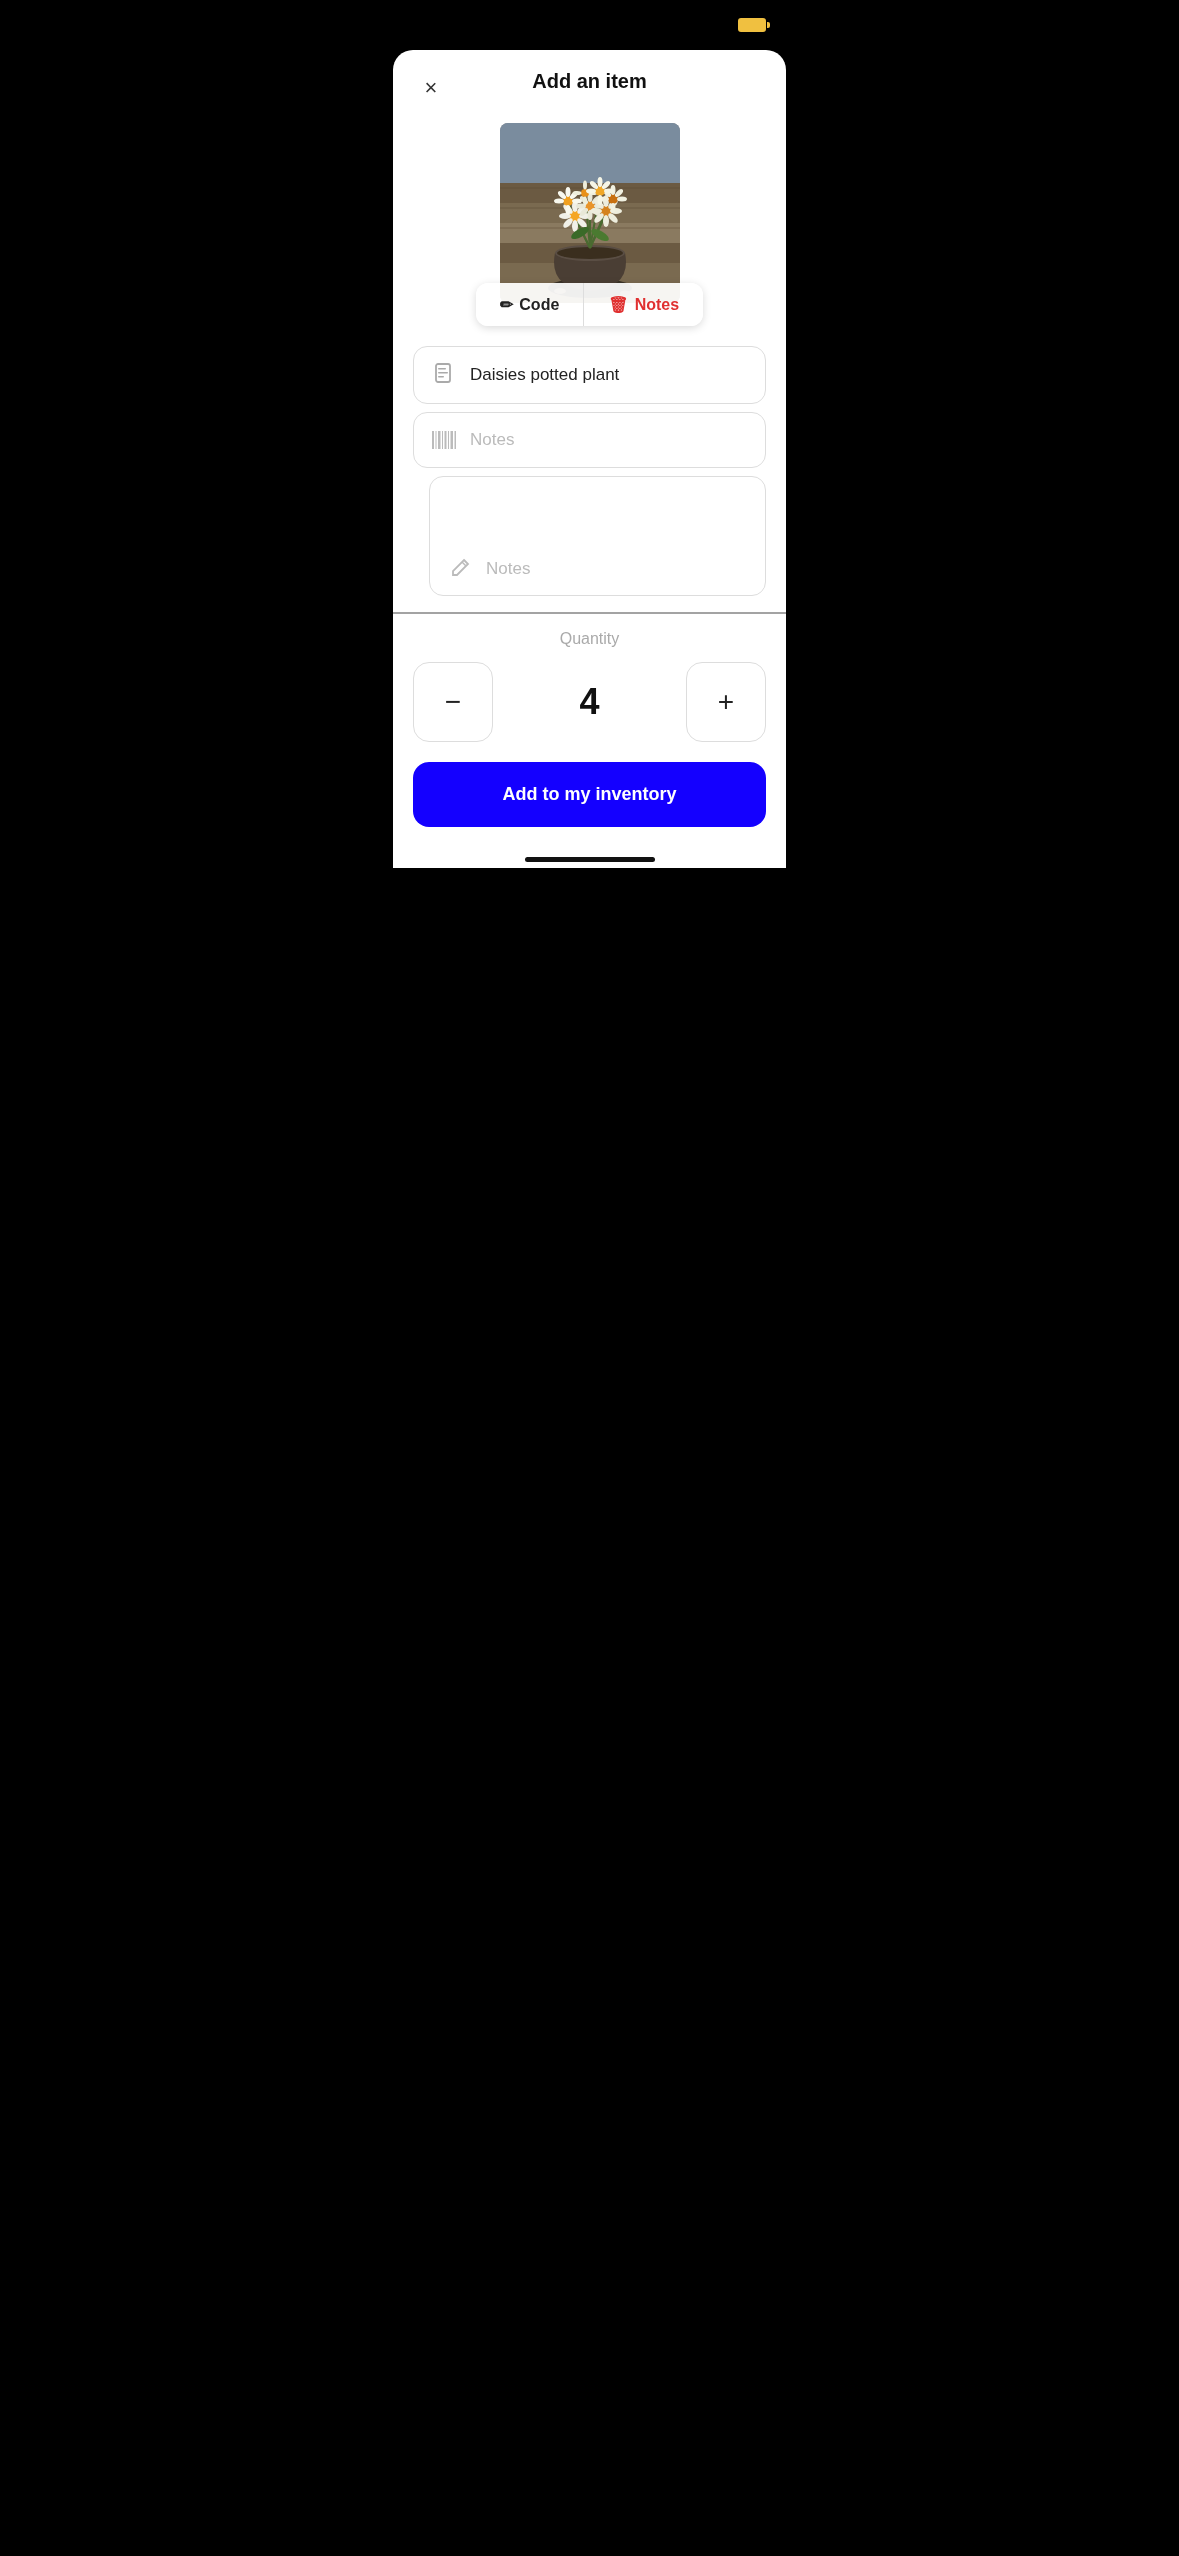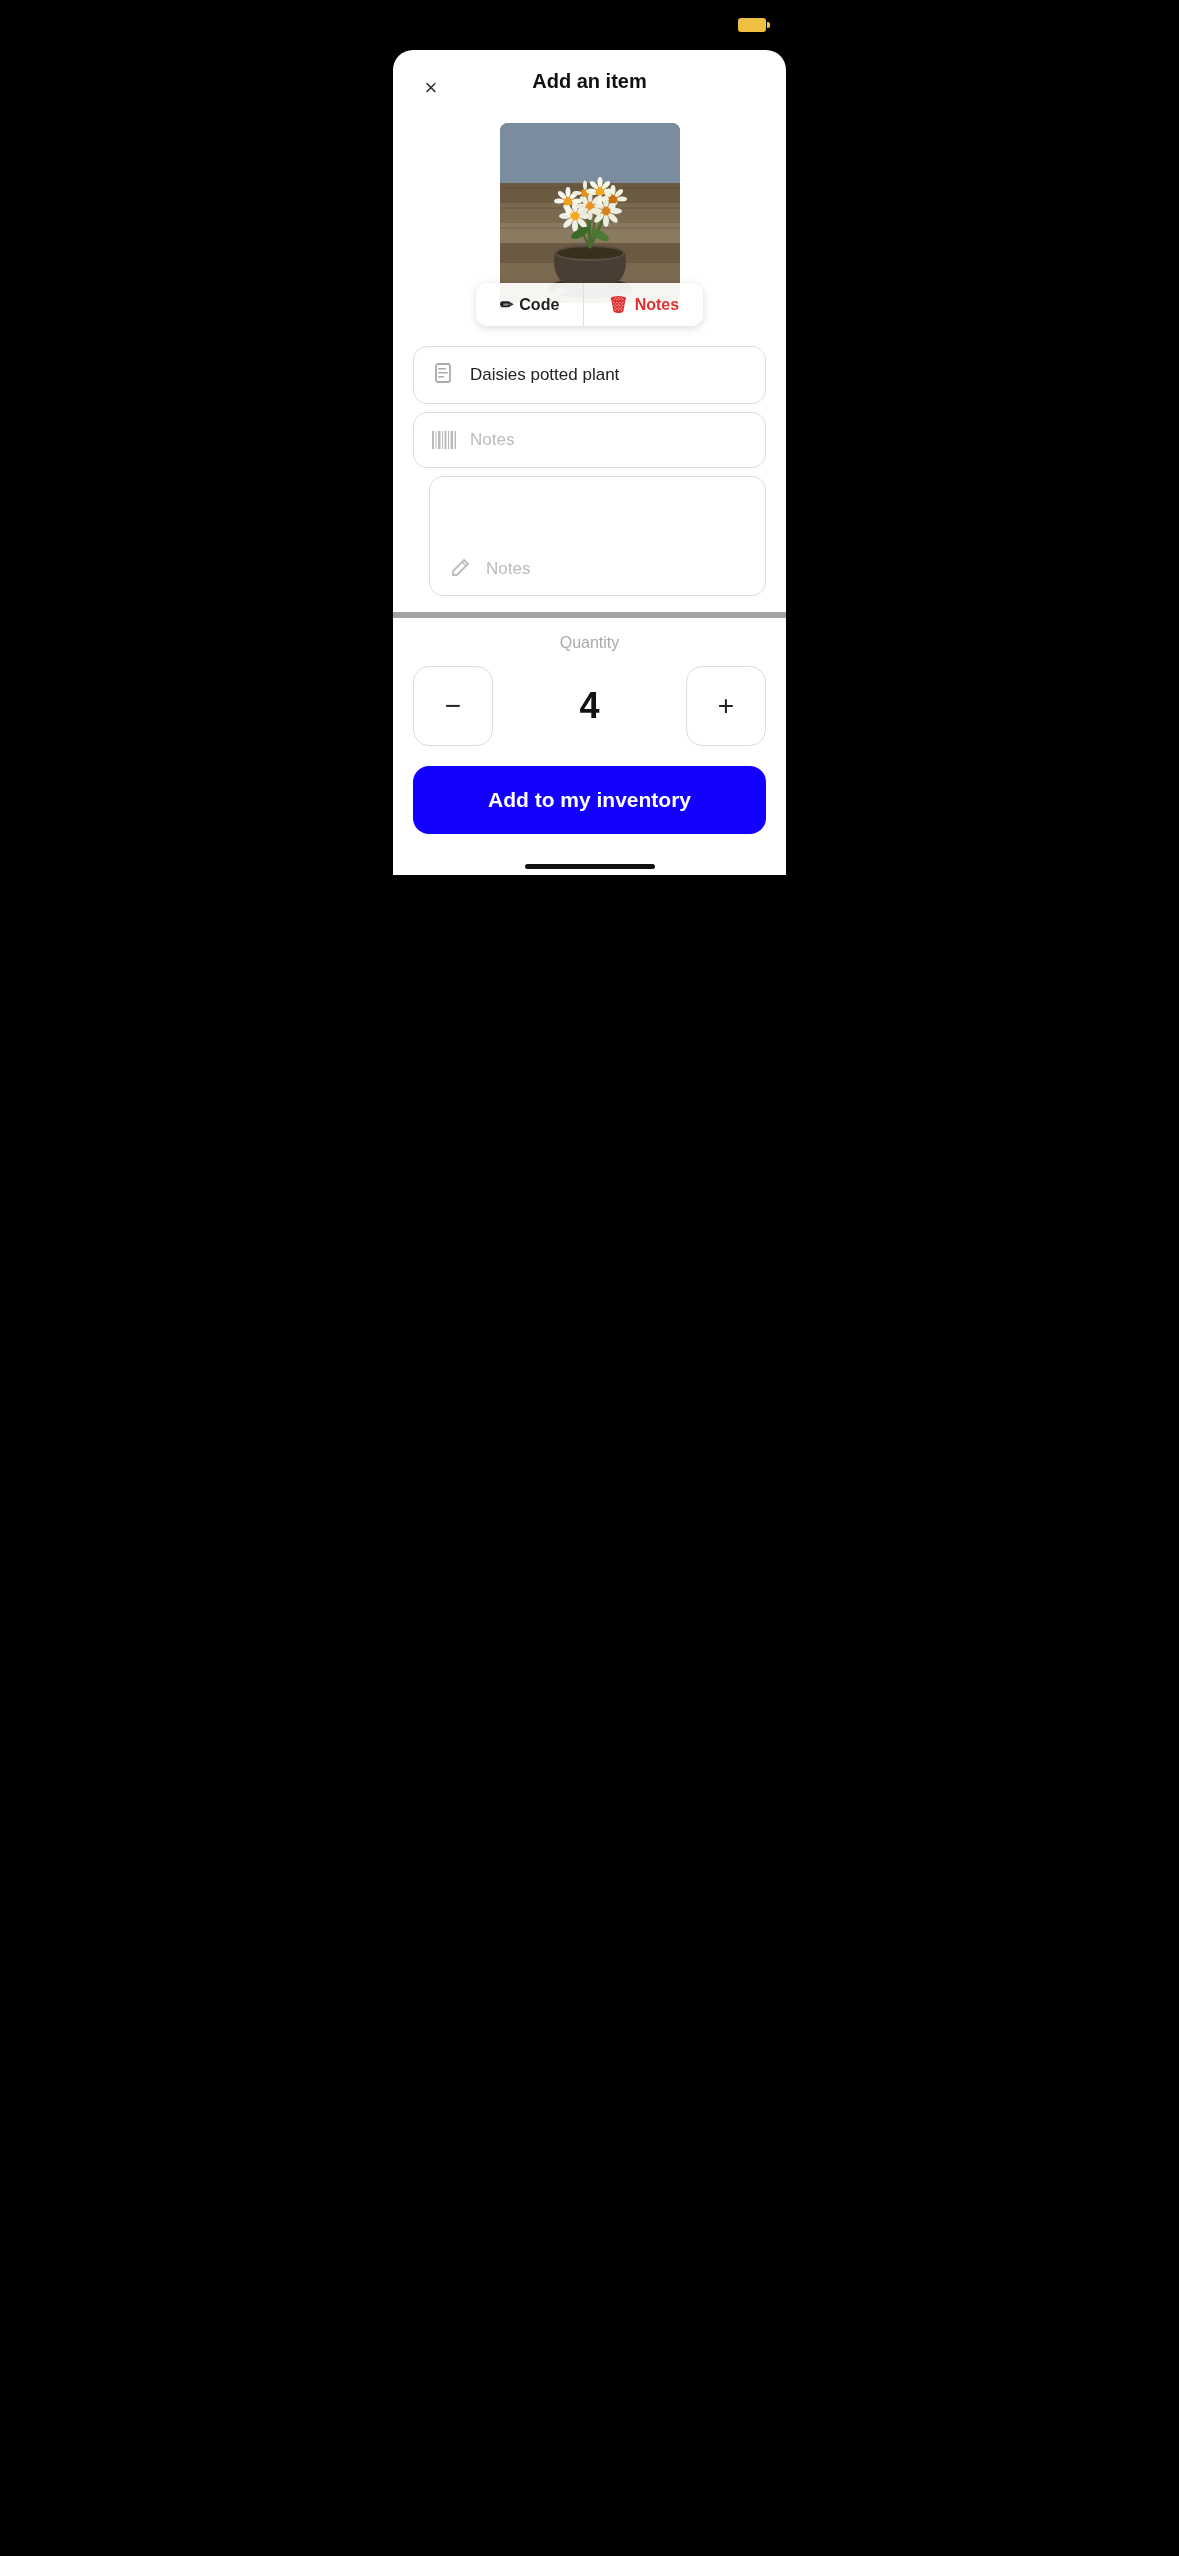--- a/index.html
+++ b/index.html
@@ -198,21 +198,21 @@
 
     .field-placeholder {
       font-size: 17px;
       color: #bbb;
       flex: 1;
     }
 
     .quantity-section {
       background: #fff;
       padding: 16px 20px 20px;
-      border-top: 6px solid #a3a3a3;
+      border-top: 2px solid #a3a3a3;
     }
 
     .quantity-label {
       text-align: center;
       font-size: 16px;
       color: #aaa;
       margin-bottom: 14px;
     }
 
     .quantity-controls {
@@ -244,21 +244,21 @@
       color: #111;
     }
 
     .add-inventory-btn {
       background: #1400ff;
       color: #fff;
       border: none;
       border-radius: 16px;
       width: 100%;
       padding: 22px;
-      font-size: 21px;
+      font-size: 18px;
       font-weight: 700;
       cursor: pointer;
       margin-top: 0;
     }
 
     .bottom-section {
       padding: 0 20px 20px;
       background: #fff;
     }
 

